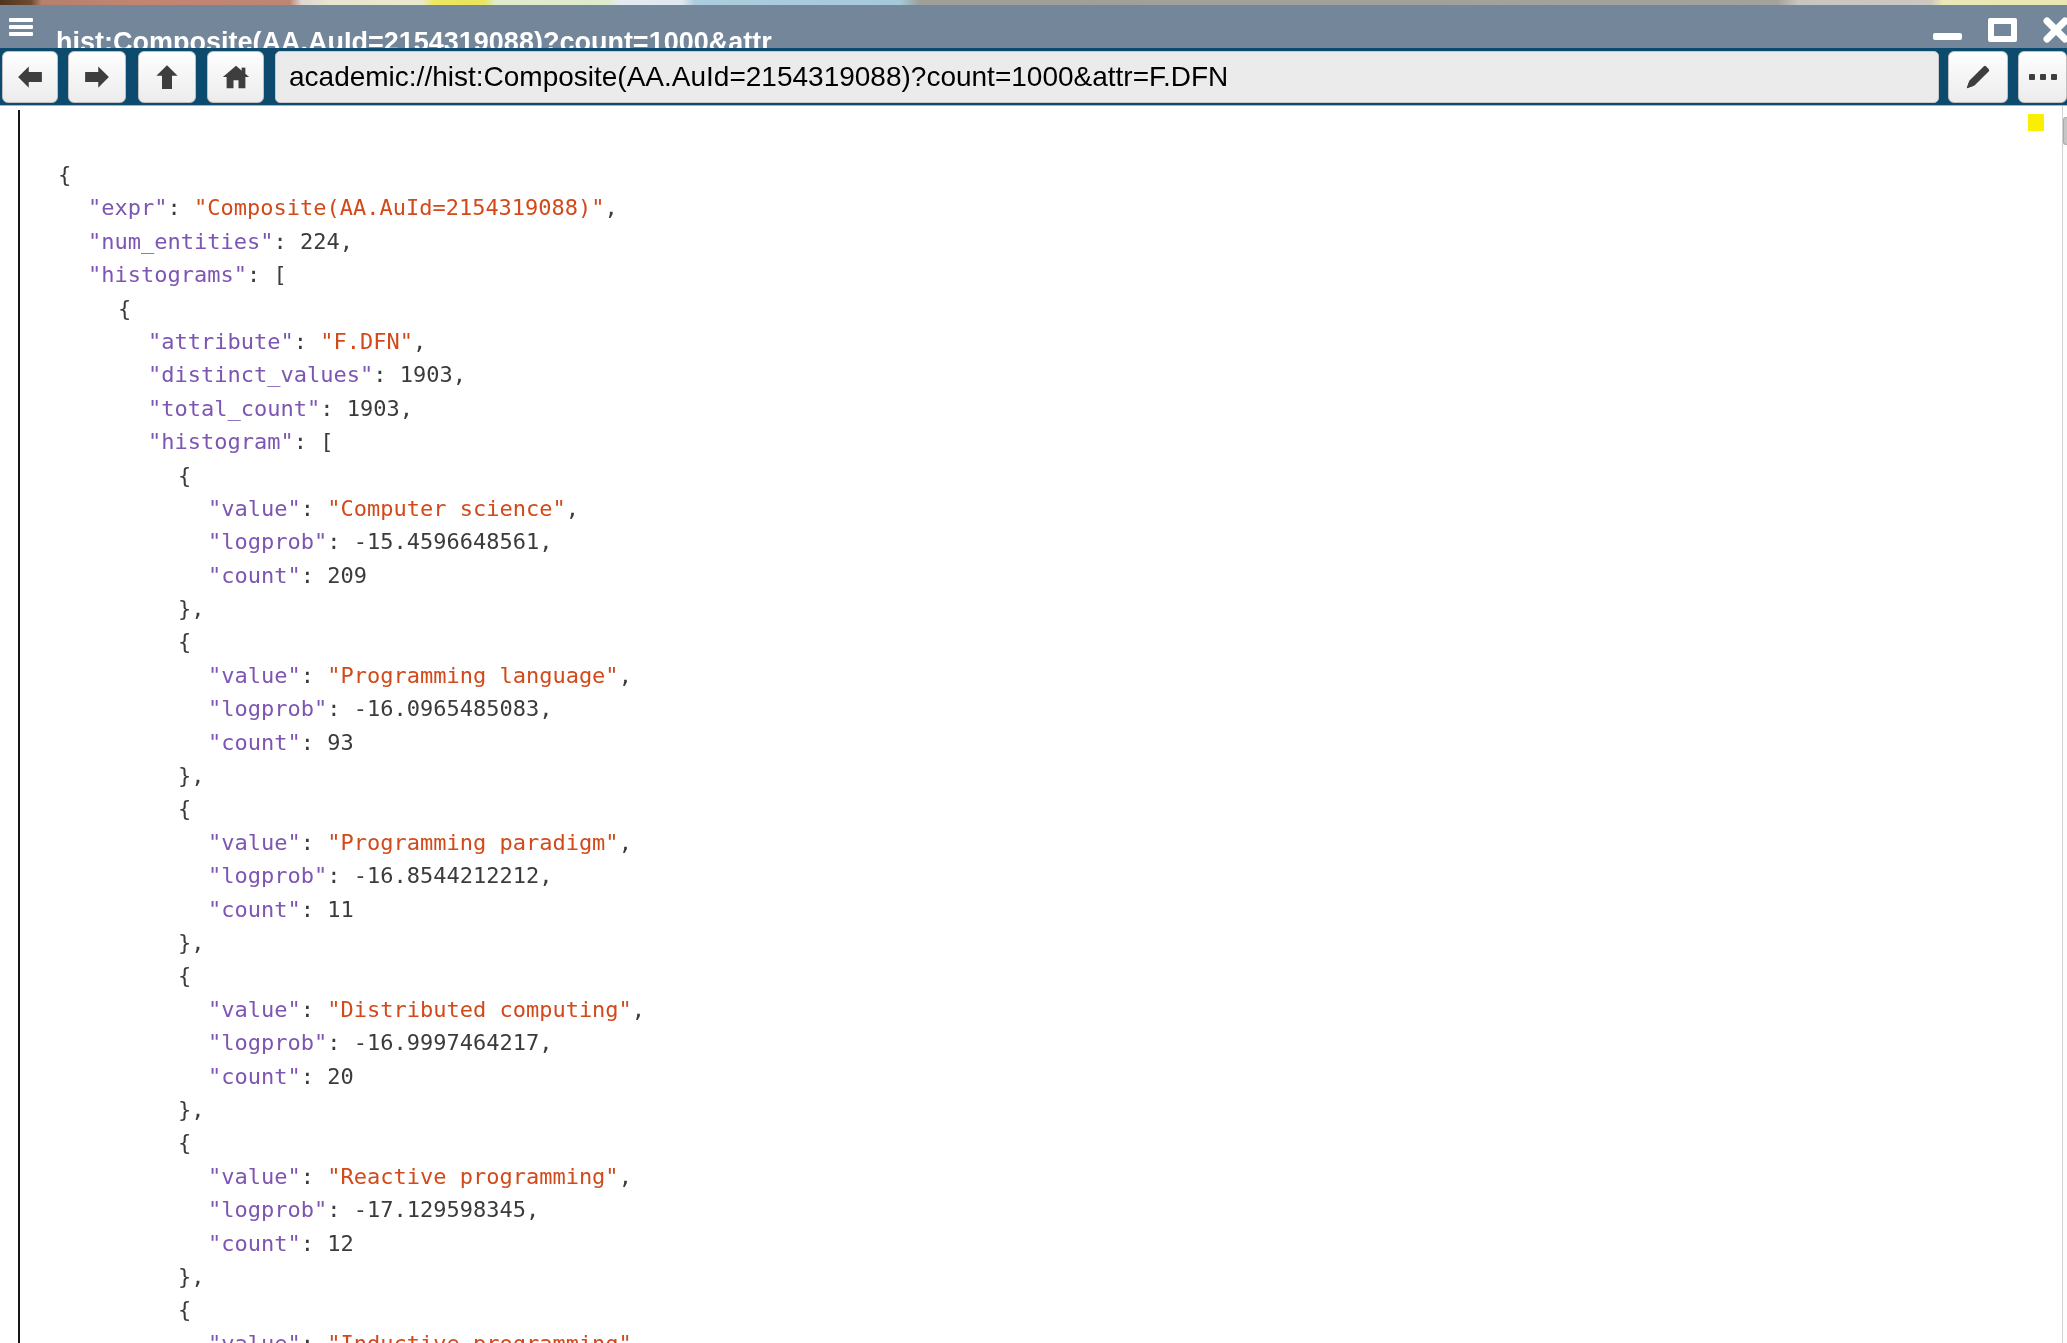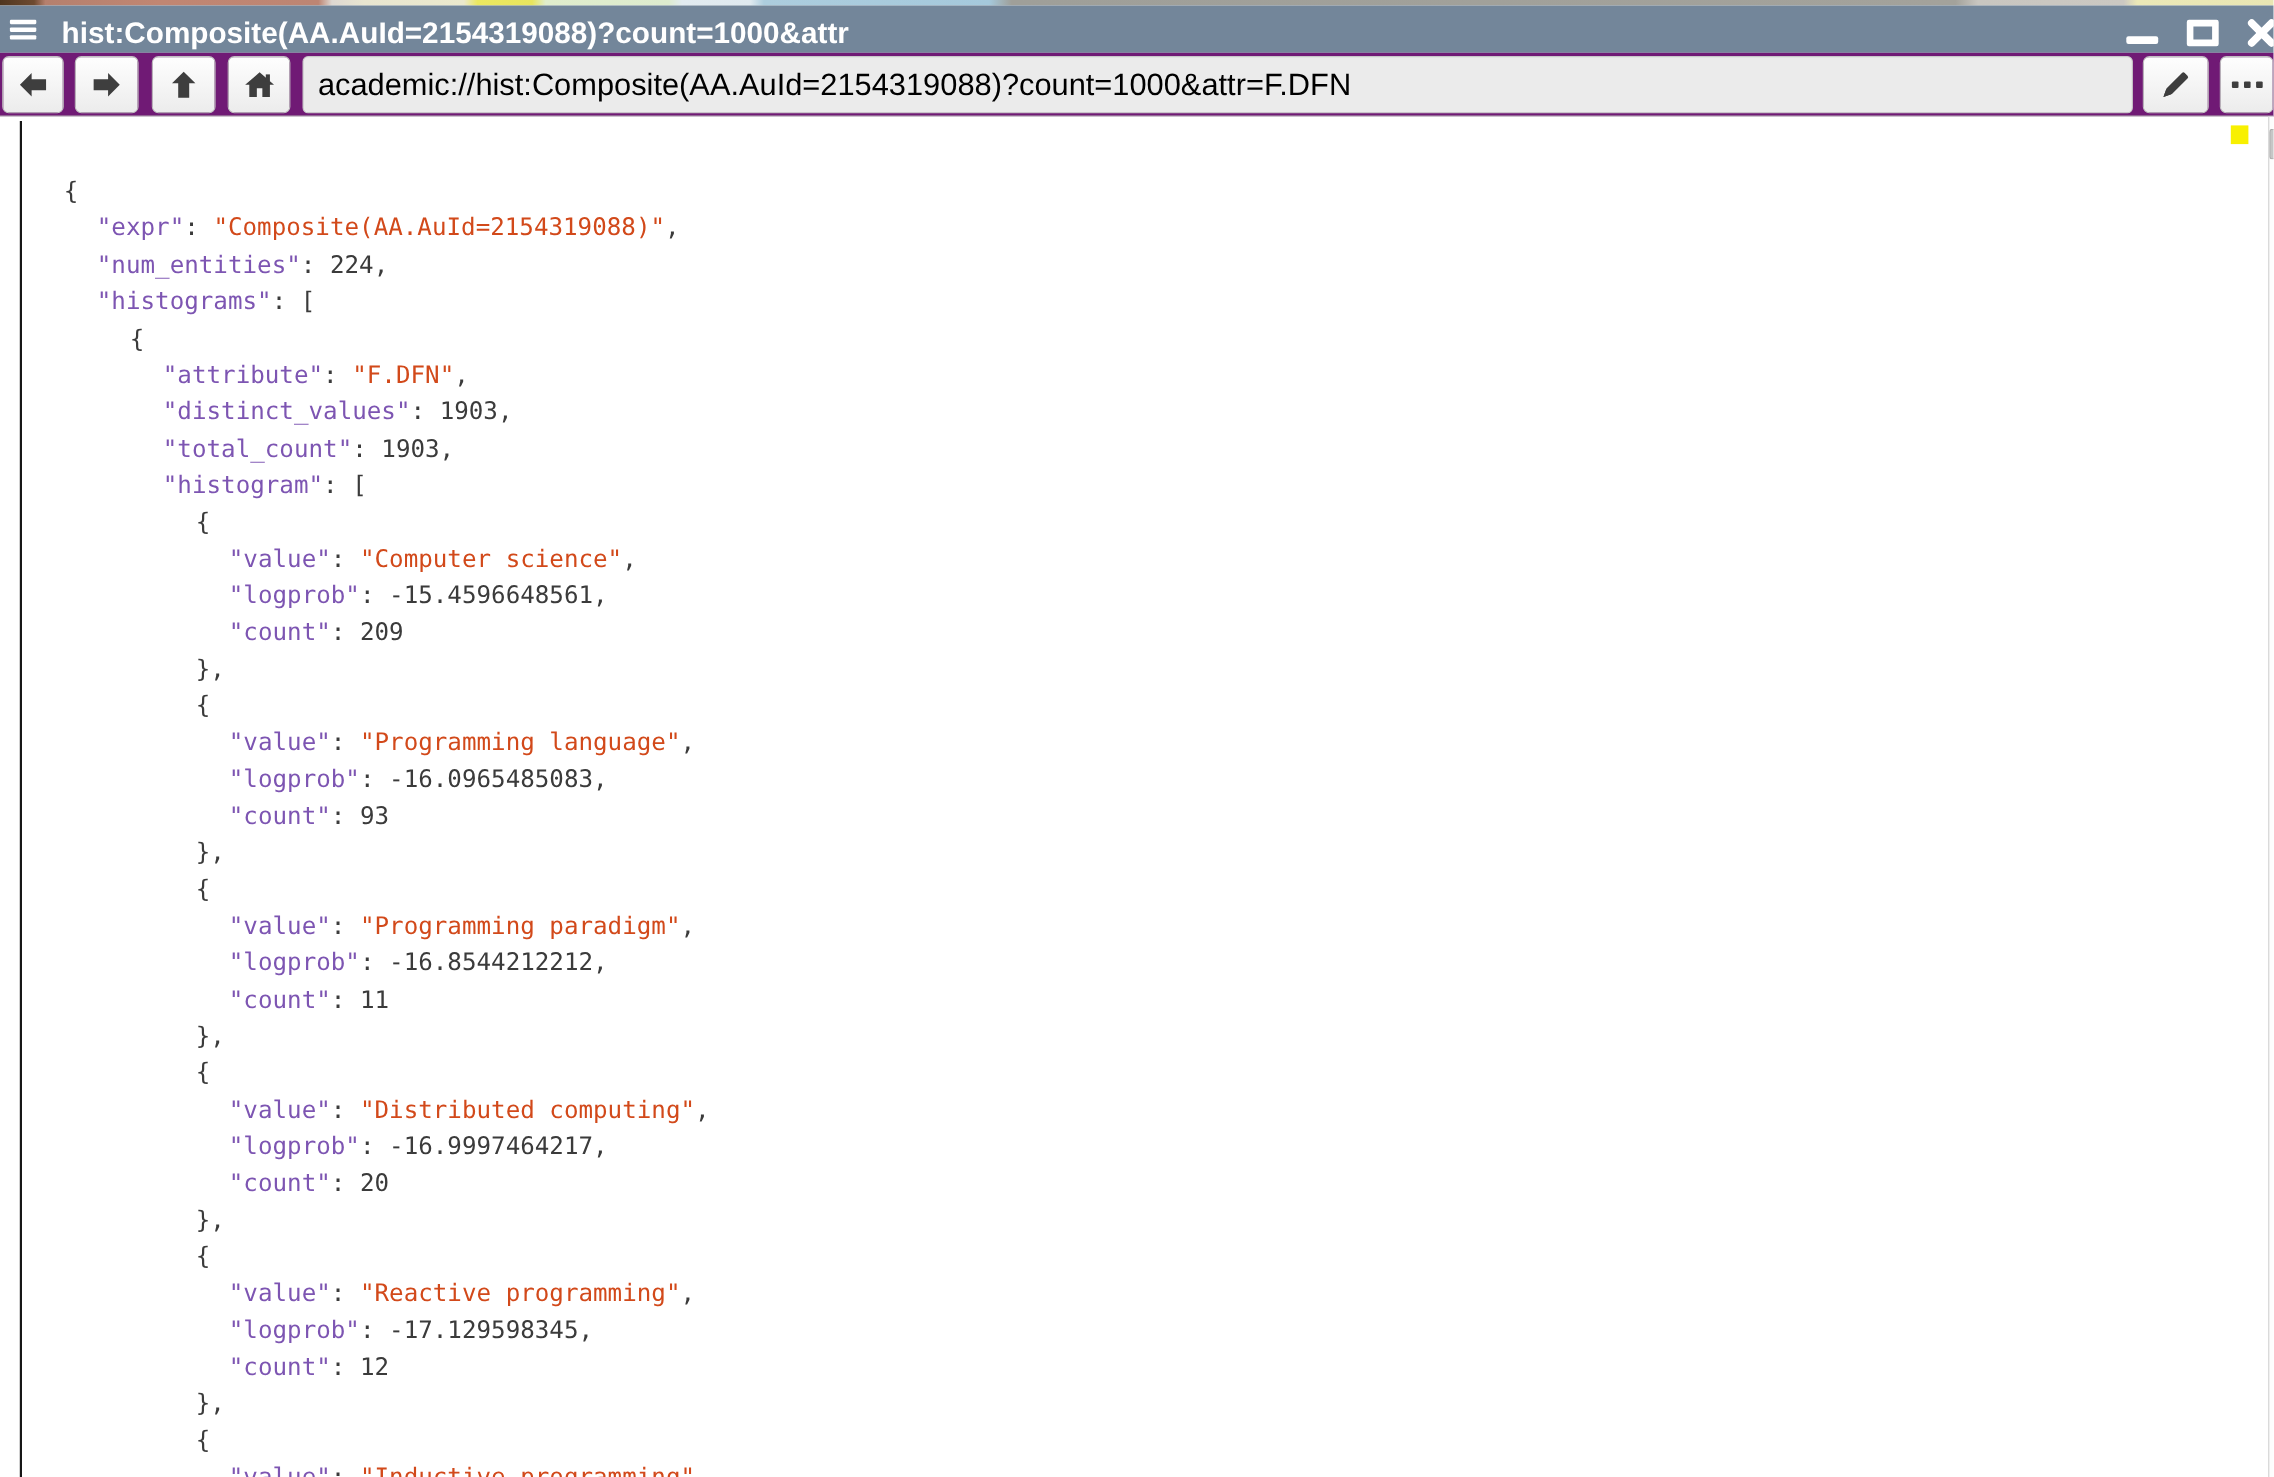--- a/index.html
+++ b/index.html
@@ -18,30 +18,30 @@
       #ebe8b7 94%, #e9e6b3 100%);
   }
   
   .titlebar{
     position:absolute;left:0;top:5px;width:2067px;height:43px;
     background:#73869a;
   }
   .hamburger{position:absolute;left:9px;top:13px;width:24px;height:18px;cursor:pointer;}
   .hamburger .bar{width:24px;height:4px;background:#ffffff;border-radius:1px;margin-bottom:3px;}
   .win-title{
-    position:absolute;left:56px;top:4px;height:43px;line-height:43px;
+    position:absolute;left:56px;top:16px;height:43px;line-height:43px;
     color:#ffffff;font-size:27px;font-weight:bold;white-space:nowrap;
   }
   .win-min{position:absolute;left:1933px;top:28px;width:29px;height:7px;background:#ffffff;border-radius:2px;cursor:pointer;}
   .win-max{position:absolute;left:1988px;top:13px;width:29px;height:24px;box-sizing:border-box;border:6px solid #ffffff;border-radius:2px;cursor:pointer;}
   .win-close{position:absolute;left:2043px;top:12px;width:26px;height:26px;cursor:pointer;}
   
   .toolbar{
     position:absolute;left:0;top:48px;width:2067px;height:58px;
-    background:#701a75;border-bottom:1px solid #b4b4b4;box-sizing:border-box;
+    background:#0c4a6e;border-bottom:1px solid #b4b4b4;box-sizing:border-box;
   }
   .navbtn{
     position:absolute;top:3px;height:52px;box-sizing:border-box;
     border:1px solid #c0c0c0;border-radius:6px;
     background:linear-gradient(#fefefe,#ececec);
     display:flex;align-items:center;justify-content:center;cursor:pointer;
   }
   .navbtn svg{display:block;}
   .btn-back{left:2px;width:56px;}
   .btn-fwd{left:68px;width:58px;}

